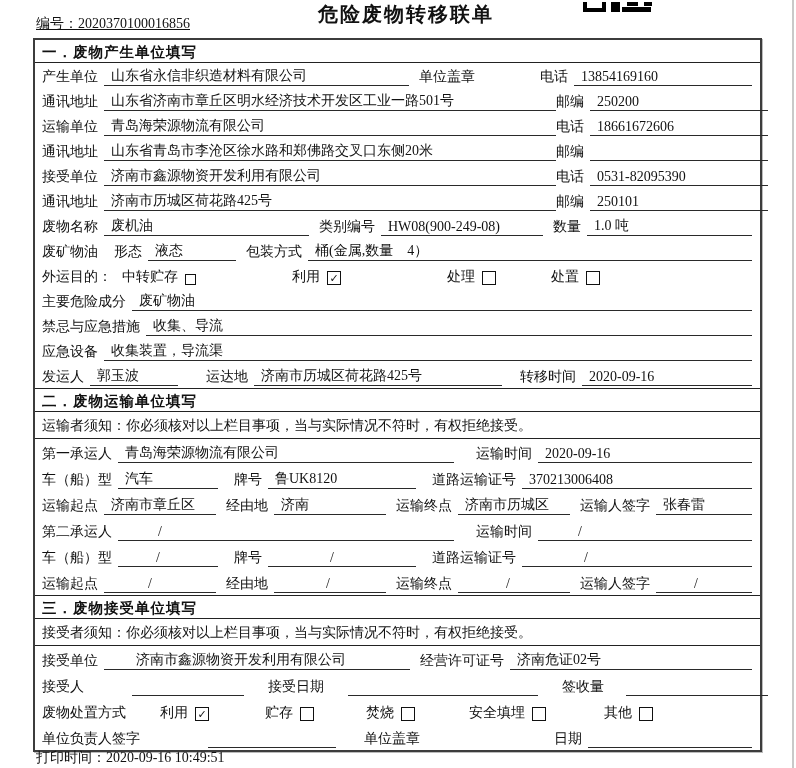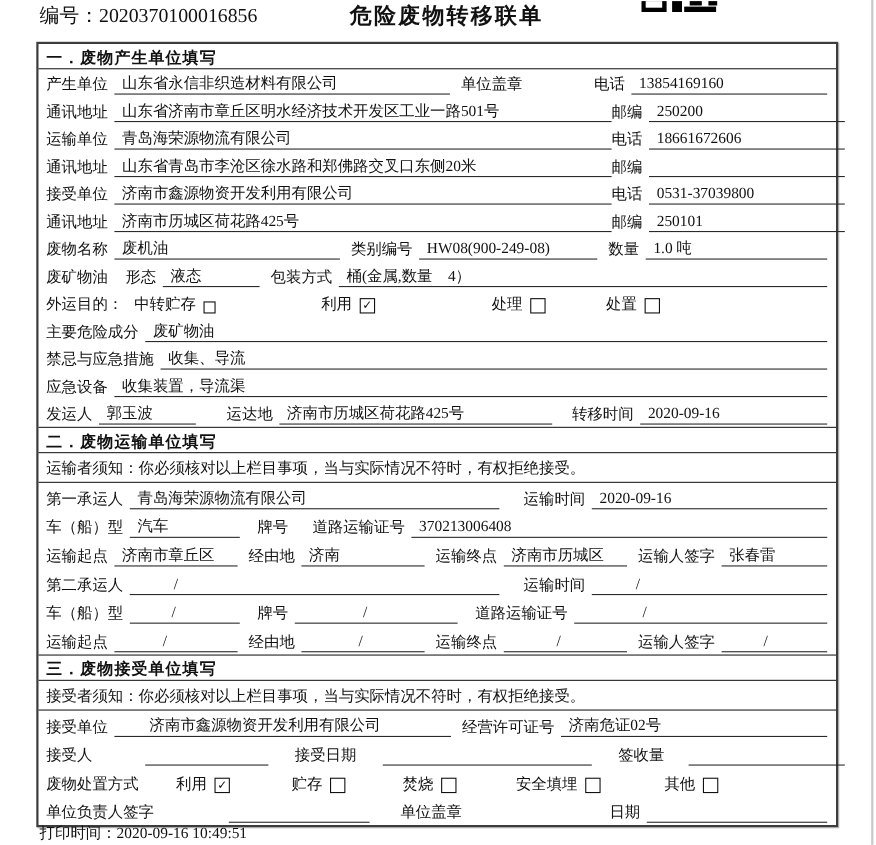--- a/index.html
+++ b/index.html
@@ -2,21 +2,21 @@
 <html><head>
 <meta charset="utf-8">
 <style>
   html,body{margin:0;padding:0;background:#fff;}
   body{
     width:796px;height:768px;position:relative;overflow:hidden;
     font-family:"Liberation Serif","DejaVu Serif",serif;
     color:#111;font-size:14px;
   }
   .page-edge{position:absolute;top:0;right:2px;width:2px;height:768px;background:#c9c9c9;}
-  .doc-no{position:absolute;left:36px;top:2px;font-size:18px;white-space:nowrap;}
+  .doc-no{position:absolute;left:36px;top:15px;font-size:14px;white-space:nowrap;text-decoration:underline;}
   .doc-title{position:absolute;left:318px;top:1px;font-size:20px;font-weight:bold;letter-spacing:2px;white-space:nowrap;}
   .qr{position:absolute;left:583px;top:0;}
   .form{
     position:absolute;left:33px;top:38px;width:729px;box-sizing:border-box;
     border:2px solid #3c3c3c;background:#fff;
     box-shadow:1px 1px 0 #bbb;
   }
   .sec{width:100%;}
   .sec + .sec{border-top:1px solid #222;}
   .sec-title{
@@ -95,21 +95,21 @@
       <span class="lbl">通讯地址</span>
       <span class="fld" style="width:452px">山东省青岛市李沧区徐水路和郑佛路交叉口东侧20米</span>
       <span class="lbl ra">邮编</span>
       <span class="fld" style="width:178px"></span>
     </div>
 
     <div class="row">
       <span class="lbl">接受单位</span>
       <span class="fld" style="width:452px">济南市鑫源物资开发利用有限公司</span>
       <span class="lbl ra">电话</span>
-      <span class="fld" style="width:178px">0531-37039800</span>
+      <span class="fld" style="width:178px">0531-82095390</span>
     </div>
 
     <div class="row">
       <span class="lbl">通讯地址</span>
       <span class="fld" style="width:452px">济南市历城区荷花路425号</span>
       <span class="lbl ra">邮编</span>
       <span class="fld" style="width:178px">250101</span>
     </div>
 
     <div class="row">
@@ -182,20 +182,21 @@
       <span class="lbl">第一承运人</span>
       <span class="fld" style="width:336px">青岛海荣源物流有限公司</span>
       <span class="mlbl" style="margin-left:22px">运输时间</span>
       <span class="fld fill">2020-09-16</span>
     </div>
 
     <div class="row">
       <span class="lbl">车（船）型</span>
       <span class="fld" style="width:100px">汽车</span>
       <span class="mlbl" style="margin-left:16px">牌号</span>
+      <span class="fld" style="width:148px">鲁UK8120</span>
       <span class="mlbl" style="margin-left:16px">道路运输证号</span>
       <span class="fld fill">370213006408</span>
     </div>
 
     <div class="row">
       <span class="lbl">运输起点</span>
       <span class="fld" style="width:112px">济南市章丘区</span>
       <span class="mlbl">经由地</span>
       <span class="fld" style="width:112px">济南</span>
       <span class="mlbl">运输终点</span>

